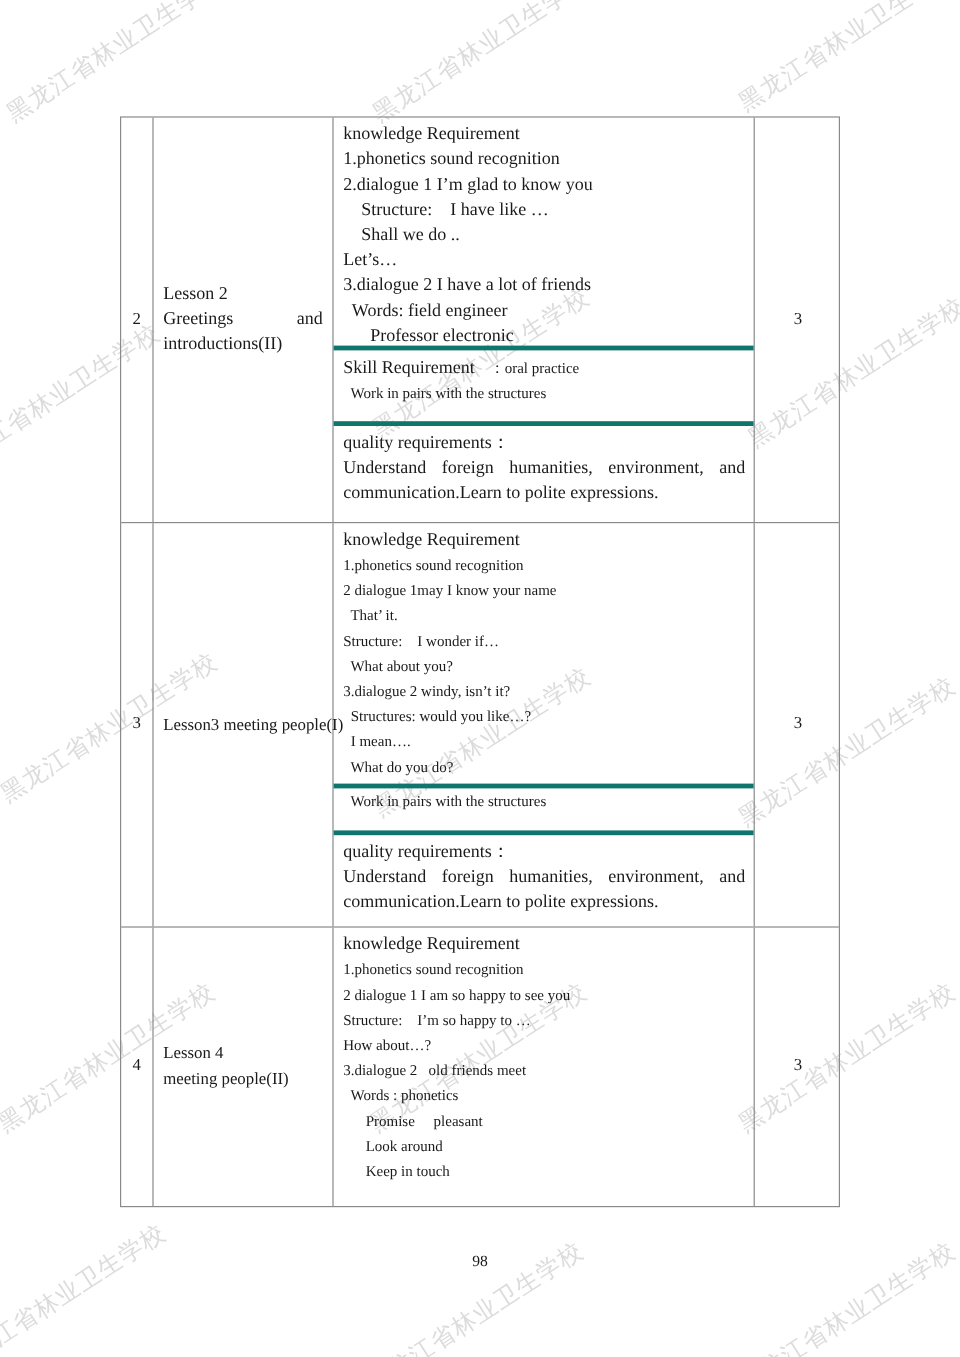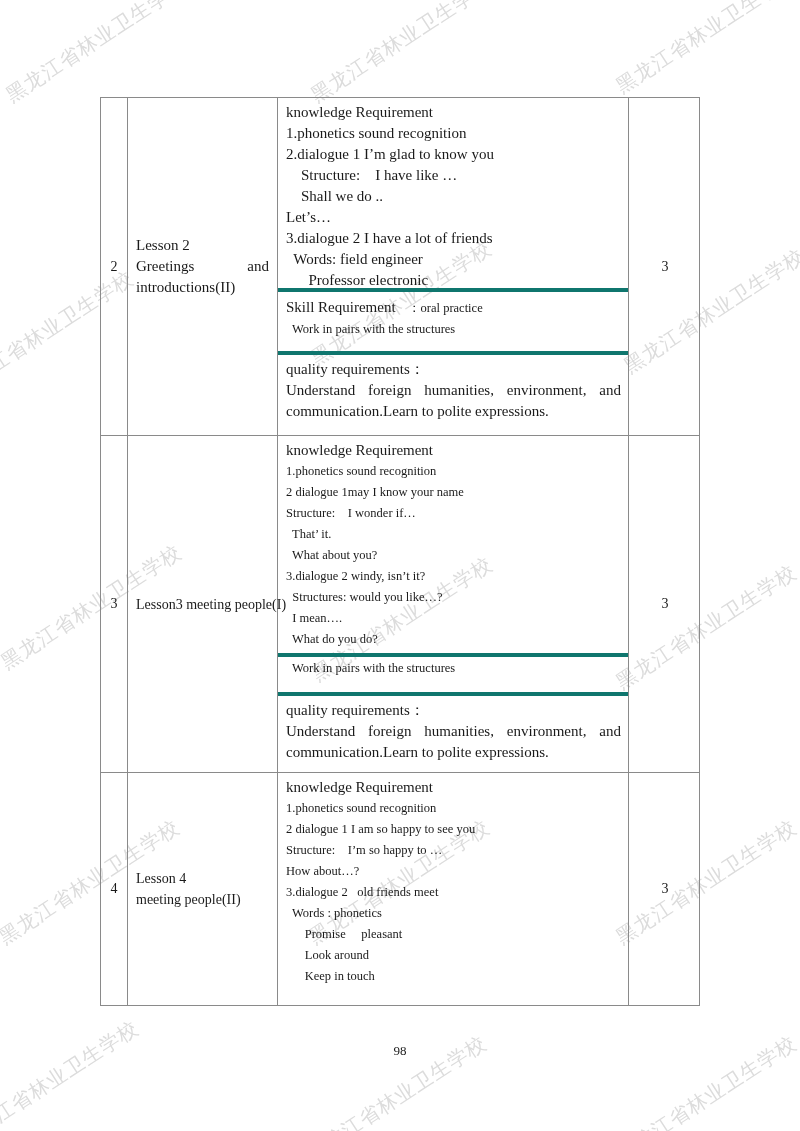--- a/index.html
+++ b/index.html
@@ -113,22 +113,22 @@
       <span>3</span>
     </div>
     <div class="c2">
       <div class="ln" style="font-size:14px;">Lesson3 meeting people(I)</div>
     </div>
     <div class="c3">
       <div class="sec" style="height:217px;">
         <div class="ln">knowledge Requirement</div>
         <div class="ln small">1.phonetics sound recognition</div>
         <div class="ln small">2 dialogue 1may I know your name</div>
+        <div class="ln small">  That’ it.</div>
         <div class="ln small">Structure:    I wonder if…</div>
-        <div class="ln small">  That’ it.</div>
         <div class="ln small">  What about you?</div>
         <div class="ln small">3.dialogue 2 windy, isn’t it?</div>
         <div class="ln small">  Structures: would you like…?</div>
         <div class="ln small">  I mean….</div>
         <div class="ln small">  What do you do?</div>
       </div>
       <div class="sec" style="height:39px; padding-top:2px;">
         <div class="ln small" style="line-height:19px;">  Work in pairs with the structures</div>
       </div>
       <div class="sec" style="flex:1;">

